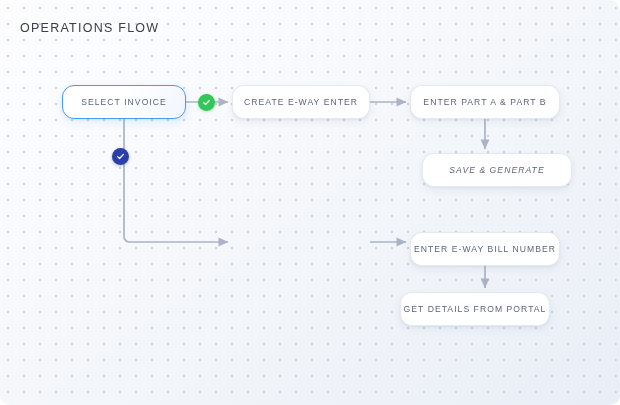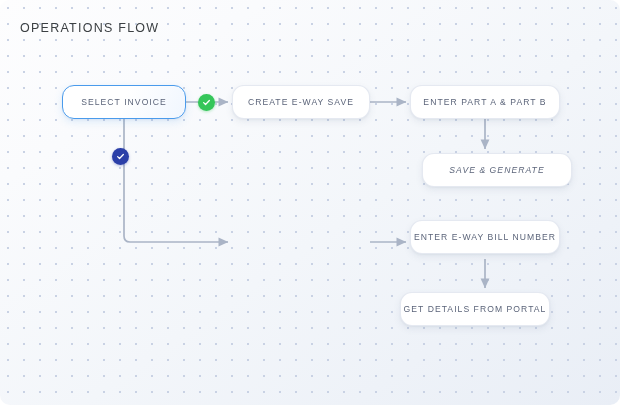--- a/index.html
+++ b/index.html
@@ -109,33 +109,33 @@
 
       <line x1="485" y1="259" x2="485" y2="288" marker-end="url(#arrowhead)"></line>
     </g>
   </svg>
 
   <div class="node active" style="left:62px; top:85px; width:124px; height:34px;">
     <span>SELECT INVOICE</span>
   </div>
 
   <div class="node" style="left:232px; top:85px; width:138px; height:34px;">
-    <span>CREATE E-WAY SAVE</span>
+    <span>CREATE E-WAY ENTER</span>
   </div>
 
   <div class="node" style="left:410px; top:85px; width:150px; height:34px;">
     <span>ENTER PART A &amp; PART B</span>
   </div>
 
   <div class="node" style="left:422px; top:153px; width:150px; height:34px;font-style:italic;">
     <span>SAVE &amp; GENERATE</span>
   </div>
 
 
-  <div class="node" style="left:410px; top:220px; width:150px; height:34px;text-align:center;">
+  <div class="node" style="left:410px; top:232px; width:150px; height:34px;text-align:center;">
     <span>ENTER E-WAY BILL NUMBER</span>
   </div>
 
   <div class="node" style="left:400px; top:292px; width:150px; height:34px;">
     <span>GET DETAILS FROM PORTAL</span>
   </div>
 
   <div class="badge badge-green" style="left:198px; top:94px;">
     <span>
       <svg width="9" height="9" viewBox="0 0 12 12">

